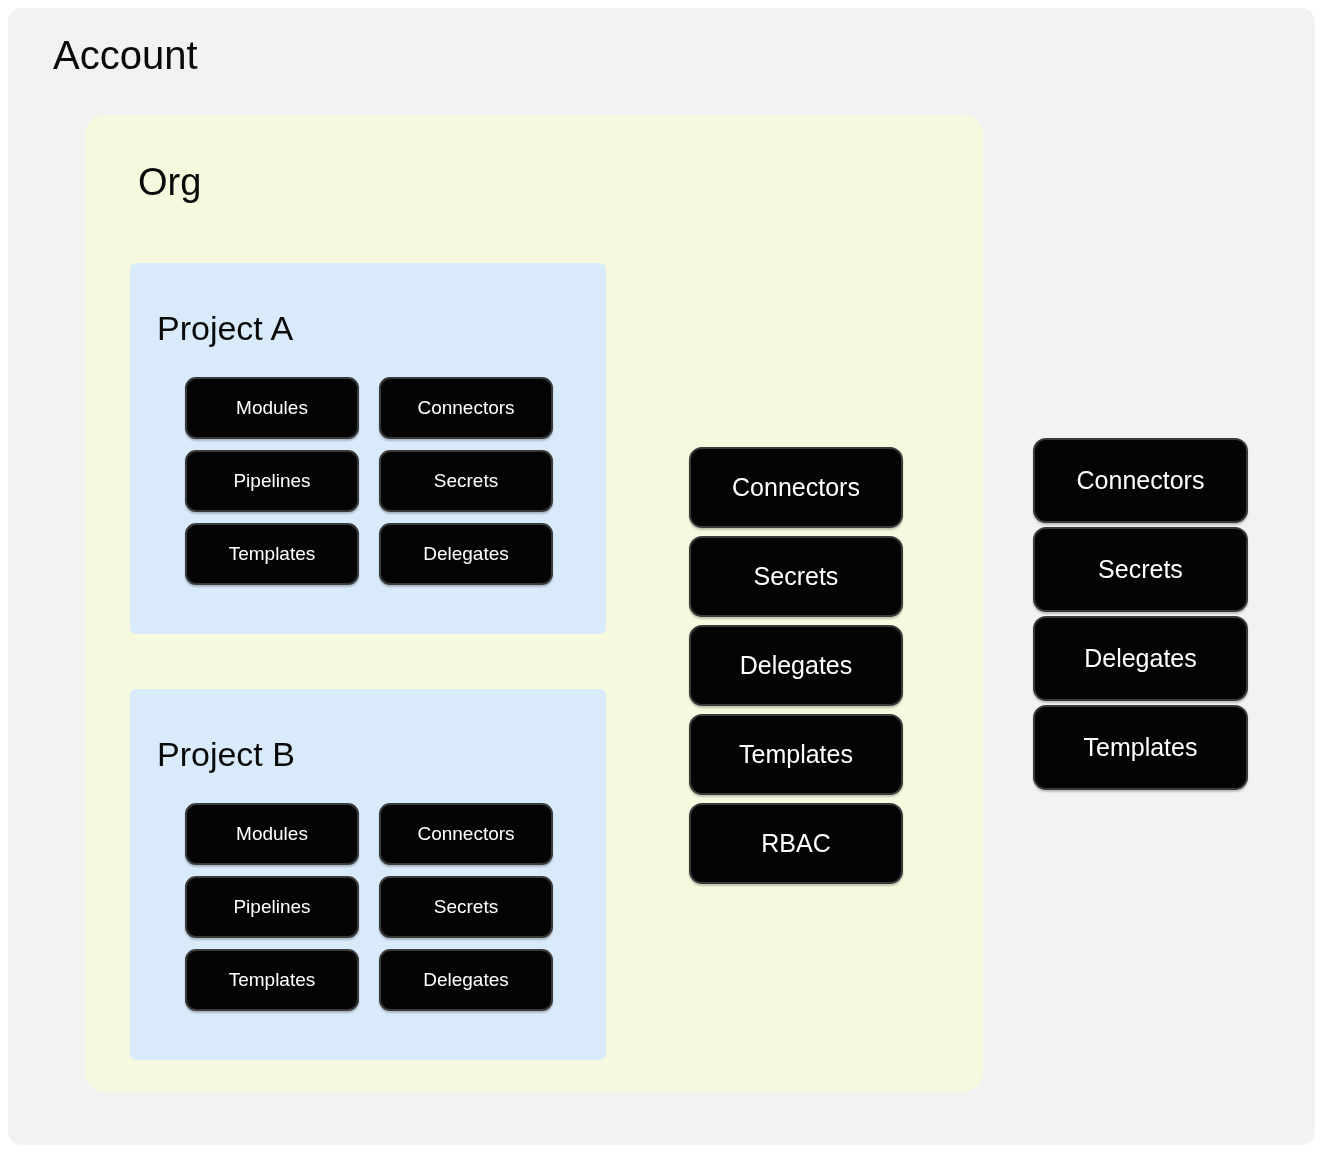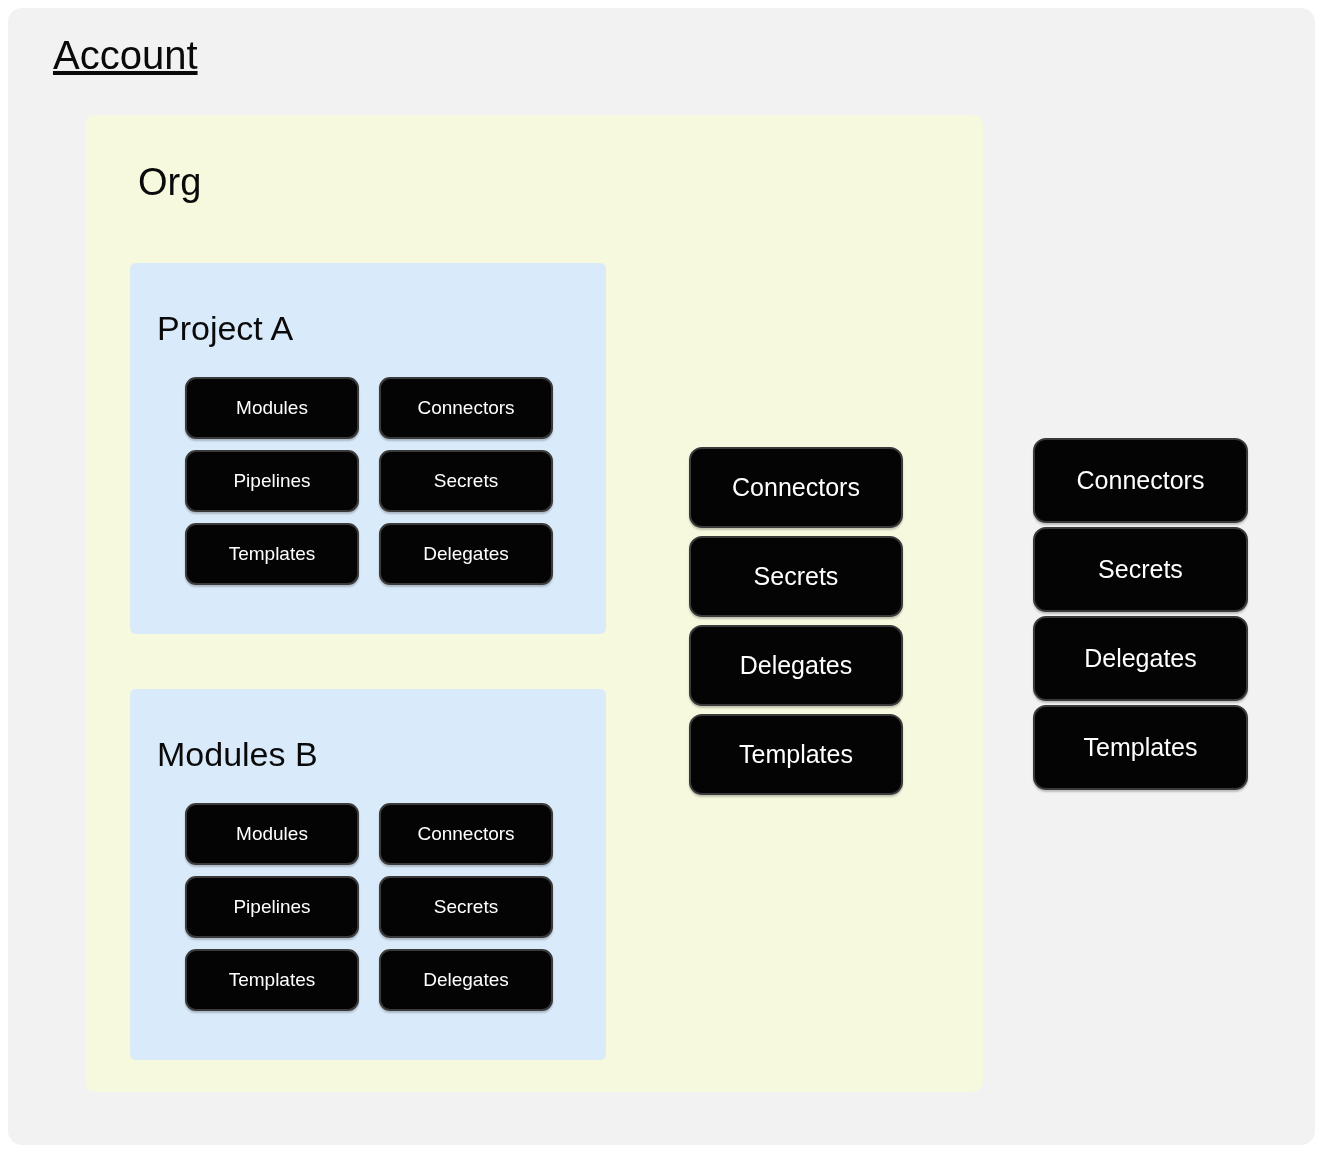--- a/index.html
+++ b/index.html
@@ -28,32 +28,31 @@
   }
   #account-title {
     position: absolute;
     left: 45px;
     top: 27px;
     font-size: 40px;
     color: #0a0a0a;
     line-height: 1;
     letter-spacing: 0px;
     white-space: nowrap;
-    text-decoration: underline;
   }
 
   
   #org-container {
     position: absolute;
     left: 77px;
     top: 107px;
     width: 898px;
     height: 977px;
     background: #f6f9de;
-    border-radius: 10px;
+    border-radius: 20px;
     box-sizing: border-box;
   }
   #org-title {
     position: absolute;
     left: 53px;
     top: 48px;
     font-size: 38px;
     color: #0a0a0a;
     line-height: 1;
     white-space: nowrap;
@@ -159,36 +158,37 @@
         <div class="chip chip-project">Modules</div>
         <div class="chip chip-project">Connectors</div>
         <div class="chip chip-project">Pipelines</div>
         <div class="chip chip-project">Secrets</div>
         <div class="chip chip-project">Templates</div>
         <div class="chip chip-project">Delegates</div>
       </div>
     </div>
 
     <div class="project-panel" id="project-b-panel">
-      <div class="project-title">Modules B</div>
+      <div class="project-title">Project B</div>
       <div class="project-grid">
         <div class="chip chip-project">Modules</div>
         <div class="chip chip-project">Connectors</div>
         <div class="chip chip-project">Pipelines</div>
         <div class="chip chip-project">Secrets</div>
         <div class="chip chip-project">Templates</div>
         <div class="chip chip-project">Delegates</div>
       </div>
     </div>
 
     <div id="org-column">
       <div class="chip chip-org">Connectors</div>
       <div class="chip chip-org">Secrets</div>
       <div class="chip chip-org">Delegates</div>
       <div class="chip chip-org">Templates</div>
+      <div class="chip chip-org">RBAC</div>
     </div>
 
   </div>
 
   <div id="account-column">
     <div class="chip chip-account">Connectors</div>
     <div class="chip chip-account">Secrets</div>
     <div class="chip chip-account">Delegates</div>
     <div class="chip chip-account">Templates</div>
   </div>

